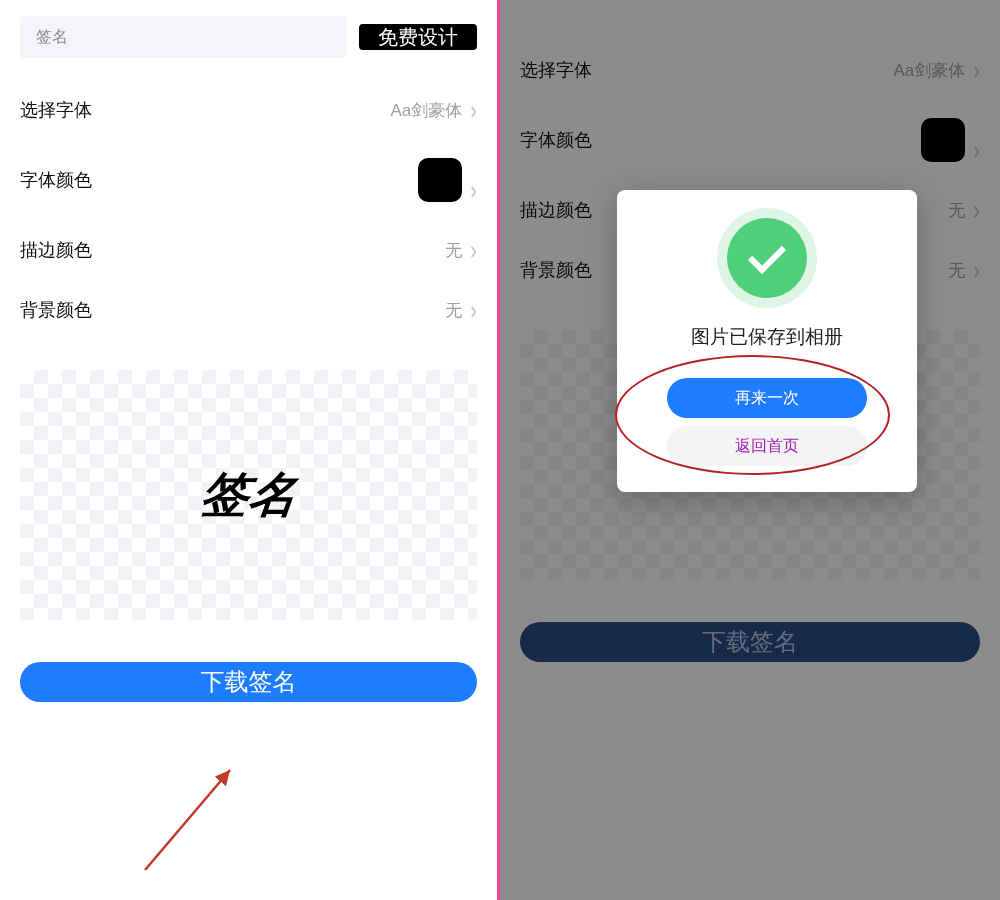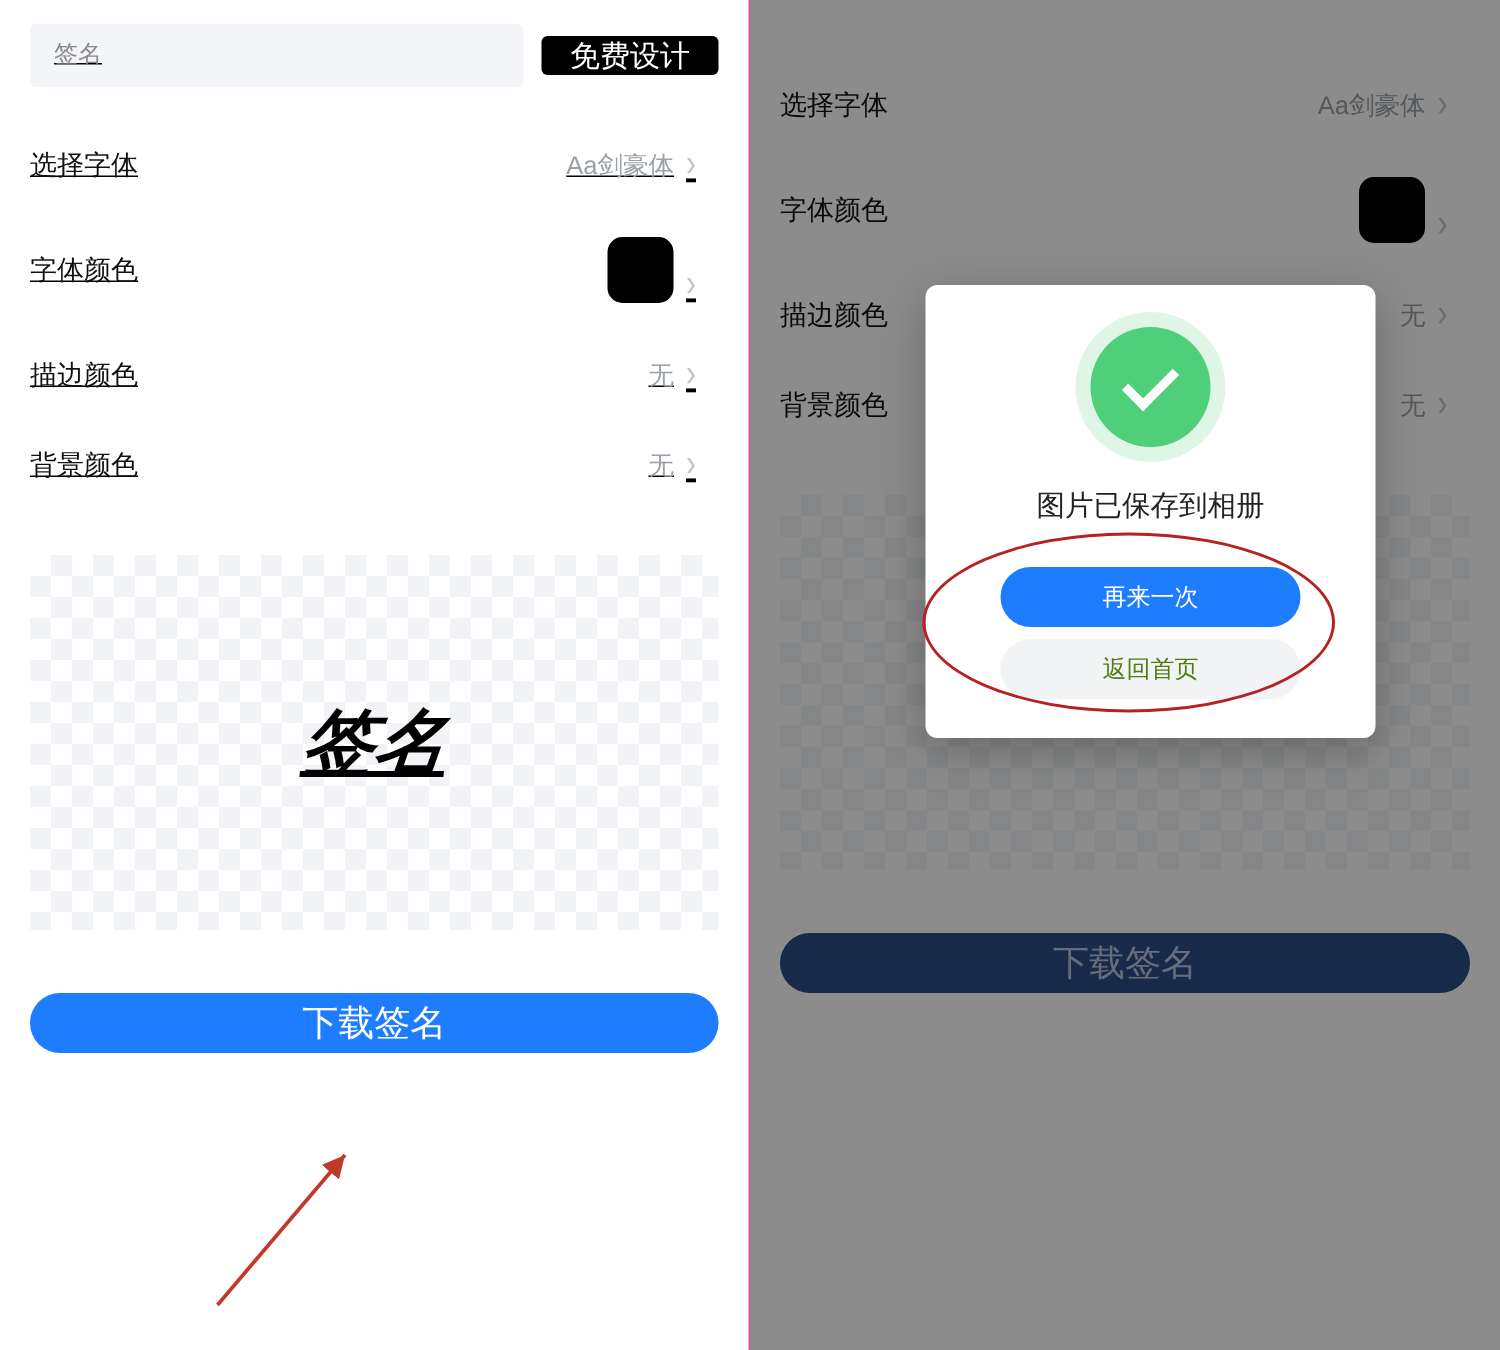--- a/index.html
+++ b/index.html
@@ -6,21 +6,21 @@
   html, body { width: 1000px; height: 900px; font-family: -apple-system, "PingFang SC", "Microsoft YaHei", sans-serif; }
   body { display: flex; background: #f0f0f0; }
 
   .pane {
     width: 500px;
     height: 900px;
     background: #ffffff;
     position: relative;
     overflow: hidden;
   }
-  .pane-left { border-right: 1px solid #ec4899; text-decoration: underline; }
+  .pane-left { border-right: 3px solid #ec4899; }
   .pane-right { }
 
   
   .top-row {
     display: flex;
     padding: 16px 20px 12px 20px;
     gap: 12px;
     align-items: center;
   }
   .sig-input {
@@ -39,21 +39,21 @@
     height: 26px;
     background: #000000;
     color: #fff;
     border: none;
     border-radius: 4px;
     font-size: 20px;
     cursor: pointer;
   }
 
   
-  .options { padding: 10px 15px 0 0; }
+  .options { padding: 10px 0 0 0; }
   .opt-row {
     display: flex;
     align-items: center;
     justify-content: space-between;
     padding: 18px 20px;
     font-size: 18px;
     cursor: pointer;
   }
   .opt-label { color: #111; font-weight: 500; }
   .opt-value { display: flex; align-items: flex-end; gap: 8px; }
@@ -161,21 +161,21 @@
     cursor: pointer;
     display: block;
     margin: 0 auto 8px auto;
   }
   .dialog-secondary {
     width: 200px;
     height: 40px;
     border-radius: 20px;
     border: none;
     background: #f2f3f5;
-    color: #4d7c0f;
+    color: #a21caf;
     font-size: 16px;
     cursor: pointer;
     display: block;
     margin: 0 auto;
   }
 
   
   .annot-ellipse {
     position: absolute;
     z-index: 25;

